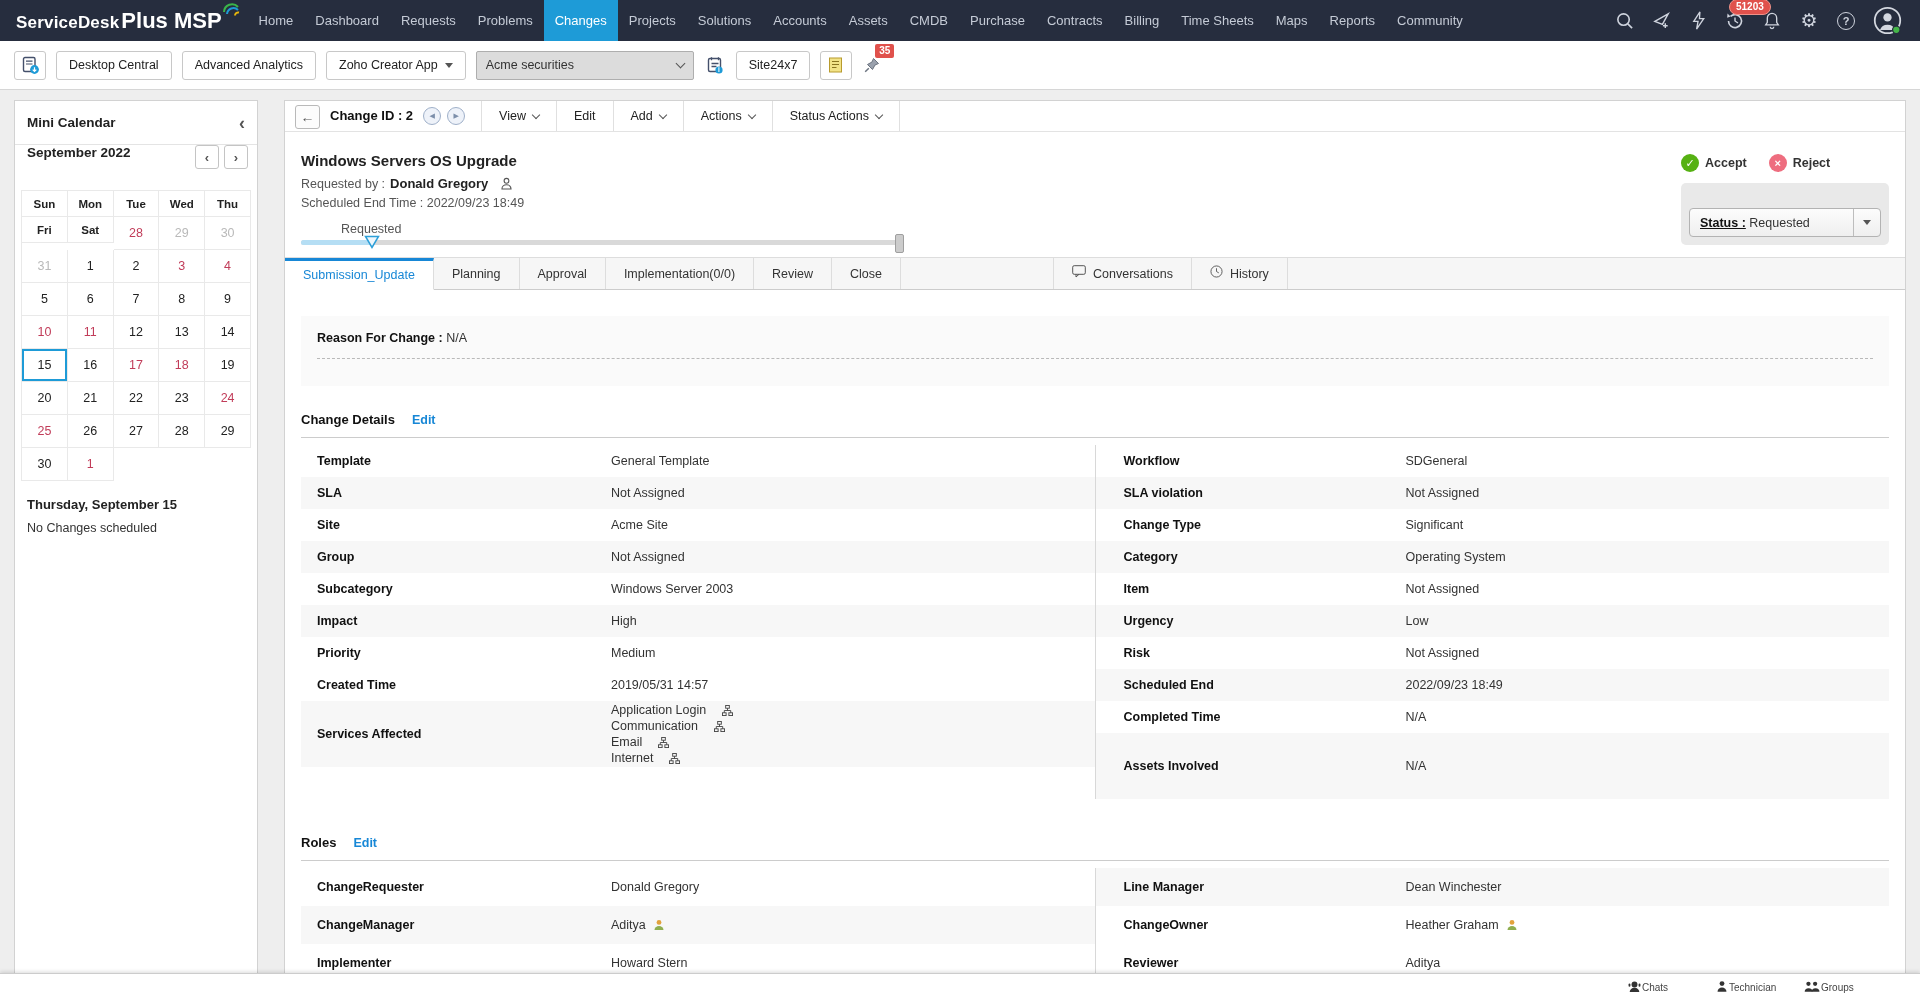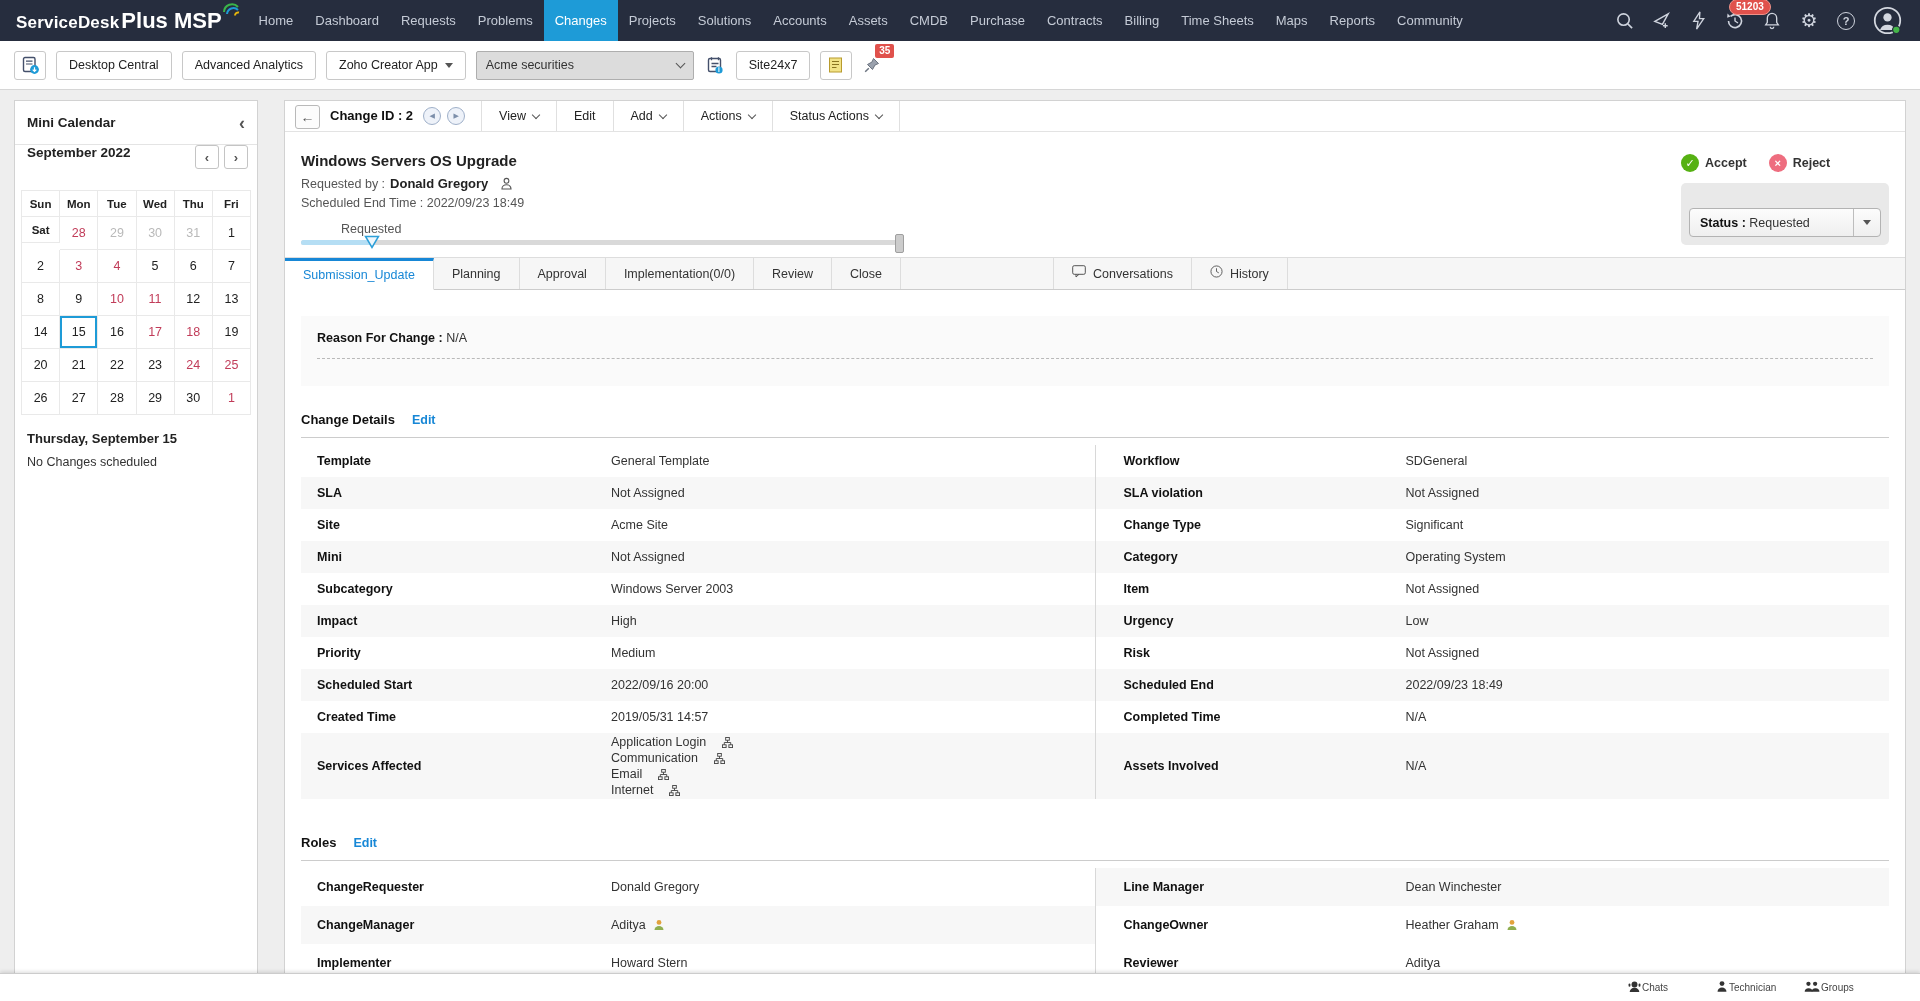--- a/index.html
+++ b/index.html
@@ -36,21 +36,21 @@
   
   .workspace{display:flex;gap:26px;padding:10px 14px 0 14px;height:911px;box-sizing:border-box;border-radius:12px;}
   .sidebar{width:244px;flex:none;background:#fff;border:1px solid #d2d2d2;height:890px;box-sizing:border-box;}
   .side-head{height:43px;display:flex;align-items:center;justify-content:space-between;padding:0 12px;border-bottom:1px solid #e4e4e4;}
   .side-title{font-size:13.5px;font-weight:bold;color:#222;}
   .side-collapse{font-size:18px;font-weight:bold;color:#555;cursor:pointer;line-height:1;}
   .month-row{height:45px;display:flex;align-items:flex-start;padding:0 9px 0 12px;}
   .month-title{font-size:13.5px;font-weight:bold;color:#222;flex:1;}
   .mnav{width:22px;height:22px;border:1px solid #c4c4c4;border-radius:3px;background:#fff;display:flex;align-items:center;
     justify-content:center;font-size:13px;font-weight:bold;color:#555;cursor:pointer;margin-left:5px;}
-  .cal{margin:0 6px;border-top:1px solid #e9e9e9;border-left:1px solid #e9e9e9;display:grid;grid-template-columns:repeat(6,1fr);}
+  .cal{margin:0 6px;border-top:1px solid #e9e9e9;border-left:1px solid #e9e9e9;display:grid;grid-template-columns:repeat(5,1fr);}
   .cal-h{height:25px;display:flex;align-items:center;justify-content:center;font-size:11.5px;font-weight:bold;color:#222;
     border-right:1px solid #e9e9e9;border-bottom:1px solid #e9e9e9;background:#fff;}
   .cal-cell{height:32px;display:flex;align-items:center;justify-content:center;font-size:12.5px;color:#222;cursor:pointer;
     border-right:1px solid #e9e9e9;border-bottom:1px solid #e9e9e9;}
   .cal-cell.we{color:#c13c59;}
   .cal-cell.om{color:#b9b9b9;}
   .cal-cell.sel{box-shadow:inset 0 0 0 2px #1e9bd7;}
   .side-date{font-size:13px;font-weight:bold;color:#222;padding:16px 12px 9px;}
   .side-note{font-size:12.5px;color:#333;padding:0 12px;}
   
@@ -79,21 +79,21 @@
   .marker{position:absolute;left:63px;top:-5px;cursor:pointer;}
   .head-right{width:208px;flex:none;padding-top:16px;}
   .ar-row{display:flex;gap:22px;align-items:center;}
   .ar{display:flex;align-items:center;gap:6px;font-weight:bold;font-size:12.5px;color:#333;cursor:pointer;}
   .ok-ic,.no-ic{width:18px;height:18px;border-radius:50%;color:#fff;font-size:11px;font-weight:bold;display:flex;align-items:center;justify-content:center;}
   .ok-ic{background:#56b113;}
   .no-ic{background:#ee6d7f;}
   .status-panel{margin-top:11px;background:#e9e9e9;border-radius:5px;padding:25px 8px 8px;}
   .status-btn{display:flex;height:27px;border:1px solid #b3b3b3;border-radius:4px;background:linear-gradient(#fcfcfc,#efefef);align-items:center;cursor:pointer;}
   .status-text{flex:1;padding:0 10px;color:#333;white-space:nowrap;}
-  .status-text b{color:#111;}
+  .status-text b{color:#111;text-decoration:underline;}
   .status-caret{width:26px;height:100%;border-left:1px solid #bdbdbd;display:flex;align-items:center;justify-content:center;}
   
   .tabs-row{display:flex;background:#f6f6f6;border-top:1px solid #ddd;border-bottom:1px solid #ccc;height:31px;margin-top:8px;}
   .tab{padding:0 18px;line-height:30px;font-size:12.5px;color:#333;border-right:1px solid #ddd;cursor:pointer;white-space:nowrap;
     display:flex;align-items:center;gap:7px;}
   .tab.active{background:#fff;color:#1787d6;border-top:3px solid #1787d6;line-height:27px;margin-bottom:-1px;border-bottom:1px solid #fff;}
   .tab-spacer{width:152px;border-right:1px solid #ddd;}
   .tab-fill{flex:1;}
   
   .content{padding:0 16px;}
@@ -427,47 +427,41 @@
                 <span class="with-ic">Not Assigned</span>
               </div>
             </div>
             <div class="drow ">
               <div class="dlabel">Site</div>
               <div class="dvalue">
                 <span class="with-ic">Acme Site</span>
               </div>
             </div>
             <div class="drow  alt">
-              <div class="dlabel">Mini</div>
+              <div class="dlabel">Group</div>
               <div class="dvalue">
                 <span class="with-ic">Not Assigned</span>
               </div>
             </div>
             <div class="drow ">
               <div class="dlabel">Subcategory</div>
               <div class="dvalue">
                 <span class="with-ic">Windows Server 2003</span>
               </div>
             </div>
             <div class="drow  alt">
               <div class="dlabel">Impact</div>
               <div class="dvalue">
                 <span class="with-ic">High</span>
               </div>
             </div>
             <div class="drow ">
               <div class="dlabel">Priority</div>
               <div class="dvalue">
                 <span class="with-ic">Medium</span>
-              </div>
-            </div>
-            <div class="drow  alt">
-              <div class="dlabel">Scheduled Start</div>
-              <div class="dvalue">
-                <span class="with-ic">2022/09/16 20:00</span>
               </div>
             </div>
             <div class="drow ">
               <div class="dlabel">Created Time</div>
               <div class="dvalue">
                 <span class="with-ic">2019/05/31 14:57</span>
               </div>
             </div>
             <div class="drow  alt tall">
               <div class="dlabel">Services Affected</div>

